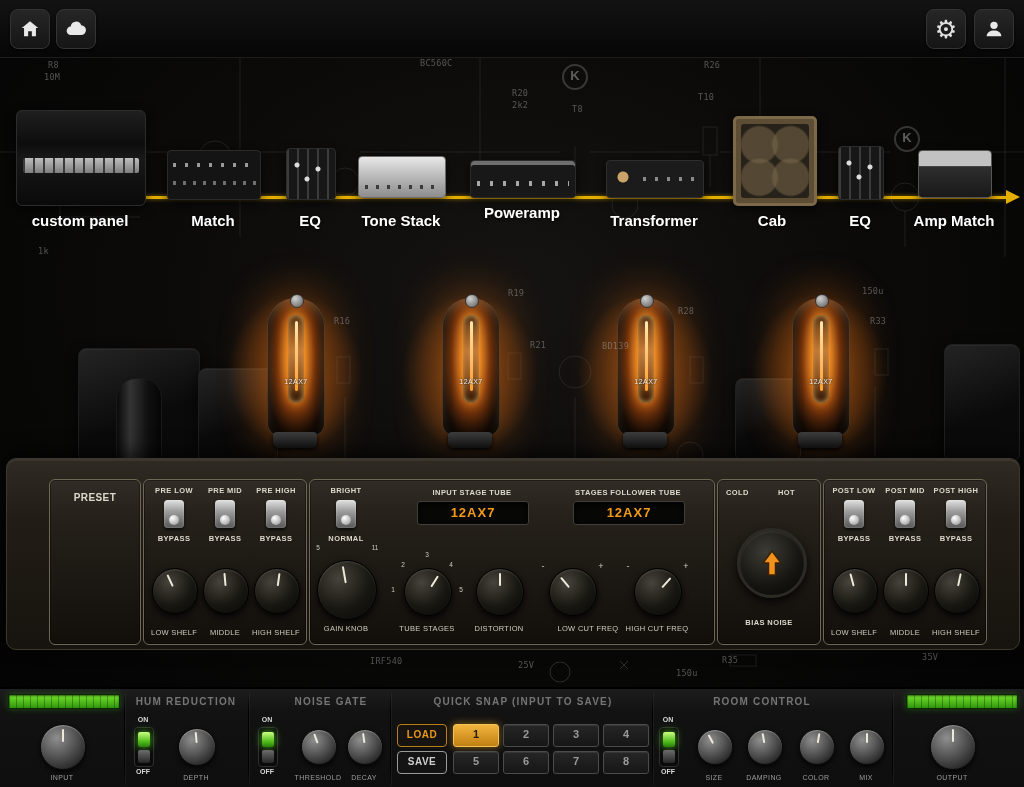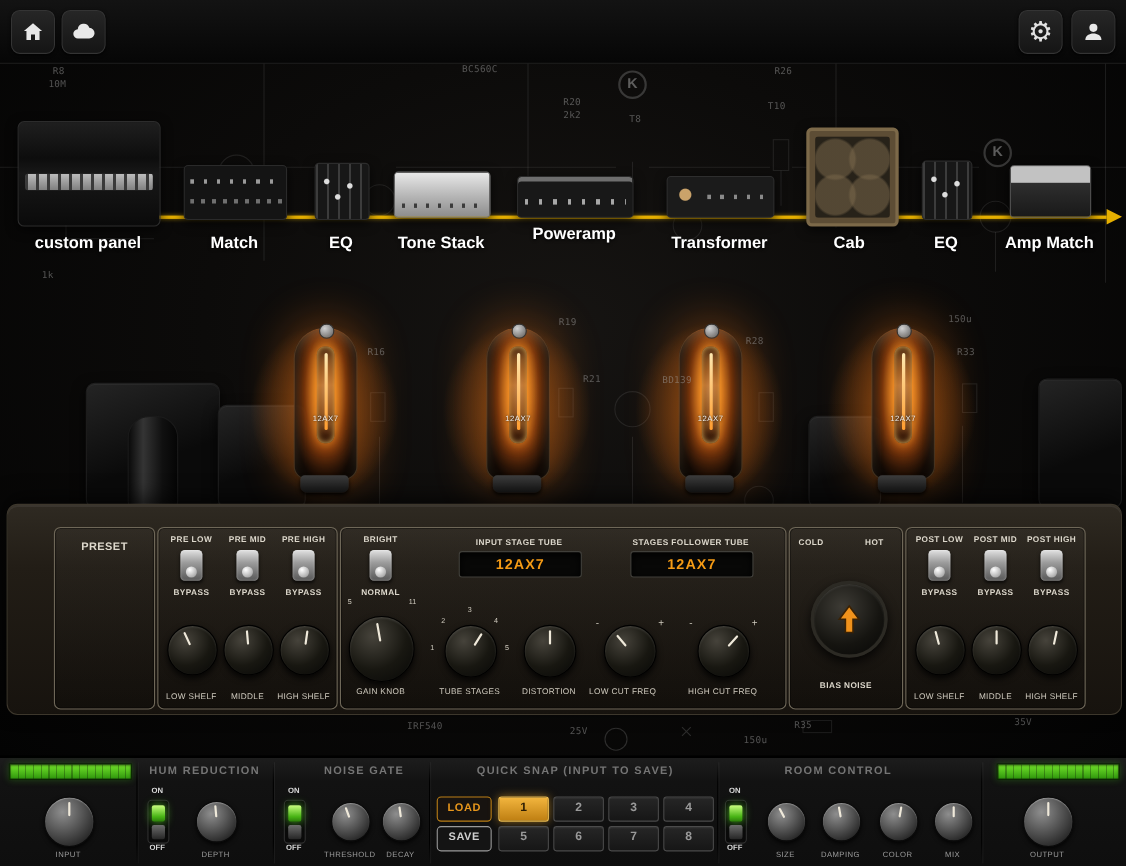--- a/index.html
+++ b/index.html
@@ -343,27 +343,27 @@
 
       <span class="abs tick" style="left:311px;top:81px;width:14px;font-size:9px">-</span>
       <span class="abs tick" style="left:369px;top:81px;width:14px;font-size:9px">+</span>
       <div class="abs knob kp" style="left:324px;top:88px;width:46px;height:46px">
           <div class="ptr" style="transform:rotate(42deg)"></div>
         </div>
 
       <div class="abs klabel" style="left:0px;top:144px;width:72px">GAIN KNOB</div>
       <div class="abs klabel" style="left:81px;top:144px;width:72px">TUBE STAGES</div>
       <div class="abs klabel" style="left:153px;top:144px;width:72px">DISTORTION</div>
-      <div class="abs klabel" style="left:220px;top:144px;width:72px">LOW CUT FREQ</div>
+      <div class="abs klabel" style="left:242px;top:144px;width:72px">LOW CUT FREQ</div>
       <div class="abs klabel" style="left:311px;top:144px;width:72px">HIGH CUT FREQ</div>
     </div>
 
     <div class="grp" style="left:710px;top:20px;width:102px;height:164px">
       <div class="abs ptitle" style="left:8px;top:8px;width:34px;text-align:left">COLD</div>
-      <div class="abs ptitle" style="left:60px;top:8px;width:34px;text-align:center">HOT</div>
+      <div class="abs ptitle" style="left:60px;top:8px;width:34px;text-align:left">HOT</div>
       <div class="abs biasknob" style="left:19px;top:48px;width:64px;height:64px">
         <svg class="abs" style="left:50%;top:50%;transform:translate(-50%,-50%)" width="24" height="30" viewBox="0 0 24 30">
           <path d="M12 3 L21 15 L15.5 15 L15.5 27 L8.5 27 L8.5 15 L3 15 Z" fill="#f0921c" stroke="#3a2205" stroke-width="1.5"></path>
         </svg>
       </div>
       <div class="abs ptitle" style="left:0;top:138px;width:102px">BIAS NOISE</div>
     </div>
 
     <div class="grp" style="left:816px;top:20px;width:162px;height:164px">
       <div class="abs ptitle" style="left:6px;top:6px;width:48px">POST LOW</div>

